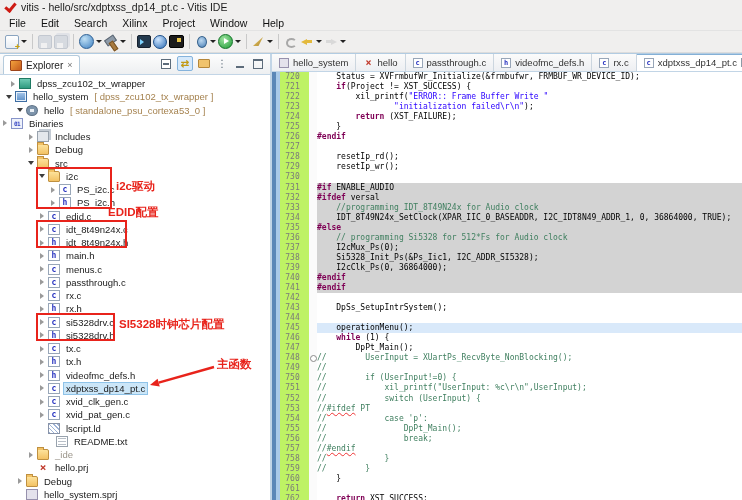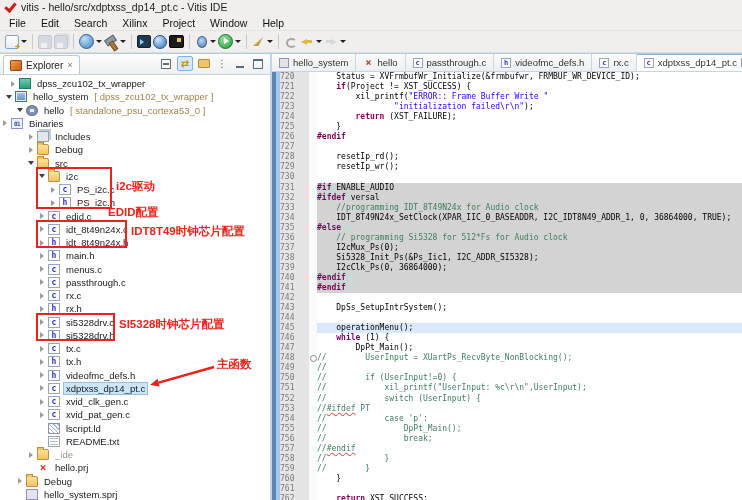--- a/index.html
+++ b/index.html
@@ -91,21 +91,21 @@
   .etab.act{background:#fff;box-shadow:inset 0 1px 0 #84b0d6;border-right-color:#aebfcc}
   .eti{width:10px;height:10px;flex:none;display:inline-flex;align-items:center;justify-content:center;font:bold 7px "DejaVu Sans Mono",monospace;background:#fff;border:1px solid #98a6b8;color:#2a35c0;box-sizing:border-box}
   .eti-prj{border:none;background:none;color:#c0392b;font-size:10px}
   .eti-sprj{background:#e4e2ec;border:1px solid #9791ad;color:#555;font-size:6px}
   .cls{width:9px;height:9px;flex:none;border:1px solid #8d9aa6;color:#55606a;font-size:8px;line-height:8px;text-align:center;box-sizing:border-box}
   .codewrap{flex:1;position:relative;overflow:hidden;font-family:"DejaVu Sans Mono",monospace;font-size:8px}
   .bluebar1{position:absolute;left:0;top:0;bottom:0;width:4px;background:#5b87b7}
   .bluebar2{position:absolute;left:4px;top:0;bottom:0;width:4px;background:#a9c9e8}
   .codecol{position:absolute;left:8px;right:0;top:0}
   .crow{display:flex;height:10.05px;line-height:10.05px}
-  .ln{width:25px;flex:none;text-align:left;padding-right:4px;color:#7a7a7a;background:#e5e5e5}
+  .ln{width:25px;flex:none;text-align:center;padding-right:4px;color:#7a7a7a;background:#bef264}
   .fm{width:8px;flex:none;display:flex;align-items:center;justify-content:center;background:#fbfbfb}
   .fm.on::before{content:"";width:5px;height:5px;border:1px solid #8a8a8a;border-radius:50%;background:#fff}
   .ct{flex:1;white-space:pre;color:#000}
   .ct.gray{background:#d3d3d3}
   .ct.cur{background:#d9e9fa}
   .k{color:#7f0055;font-weight:bold}
   .str{color:#2a00ff}
   .cmt{color:#3f7f5f}
   .sq{text-decoration:underline wavy #e33 1px;text-underline-offset:1px}
 </style>
@@ -333,21 +333,21 @@
         <div class="trow" style="padding-left: 37px;">
           <span class="ar col"></span>
           <span class="ic ic-cfile">c</span>
           <span class="lbl">xvid_pat_gen.c</span>
         </div>
         <div class="trow" style="padding-left: 37px;">
           <span class="ar none"></span>
           <span class="ic ic-ld"></span>
           <span class="lbl">lscript.ld</span>
         </div>
-        <div class="trow" style="padding-left: 37px;">
+        <div class="trow" style="padding-left: 37px; margin-left: 8px;">
           <span class="ar none"></span>
           <span class="ic ic-txt"></span>
           <span class="lbl">README.txt</span>
         </div>
         <div class="trow" style="padding-left: 26px;">
           <span class="ar col"></span>
           <span class="ic ic-folder"></span>
           <span class="lbl dim">_ide</span>
         </div>
         <div class="trow" style="padding-left: 26px;">
@@ -365,21 +365,20 @@
           <span class="ic ic-sprj"></span>
           <span class="lbl">hello_system.sprj</span>
         </div>
       </div>
     <div class="aoverlay" id="overlay">
         <div class="abox" style="left: 36px; top: 113px; width: 76px; height: 42px; border-color: rgb(232, 35, 27);"></div>
         <div class="abox" style="left: 36px; top: 166px; width: 91px; height: 28px; border-color: rgb(232, 35, 27);"></div>
         <div class="abox" style="left: 36px; top: 259px; width: 79px; height: 28px; border-color: rgb(232, 35, 27);"></div>
         <div class="albl" style="left: 116px; top: 125px; color: rgb(232, 35, 27);">i2c驱动</div>
         <div class="albl" style="left: 108px; top: 151px; color: rgb(232, 35, 27);">EDID配置</div>
-        <div class="albl" style="left: 131px; top: 170px; color: rgb(232, 35, 27);">IDT8T49时钟芯片配置</div>
         <div class="albl" style="left: 119px; top: 263px; color: rgb(232, 35, 27);">SI5328时钟芯片配置</div>
         <div class="albl" style="left: 217px; top: 303px; color: rgb(232, 35, 27);">主函数</div>
         <svg width="270" height="449" class="aarrow">
           <line x1="214" y1="313" x2="158.6638584613851" y2="328.56328980773543" stroke="#e8231b" stroke-width="2.4"></line>
           <polygon points="150,331 157.58087615371196,324.71268604711986 159.74684076905825,332.413893568351" fill="#e8231b"></polygon>
         </svg>
       </div>
   </div>
 
   <div class="editor">

